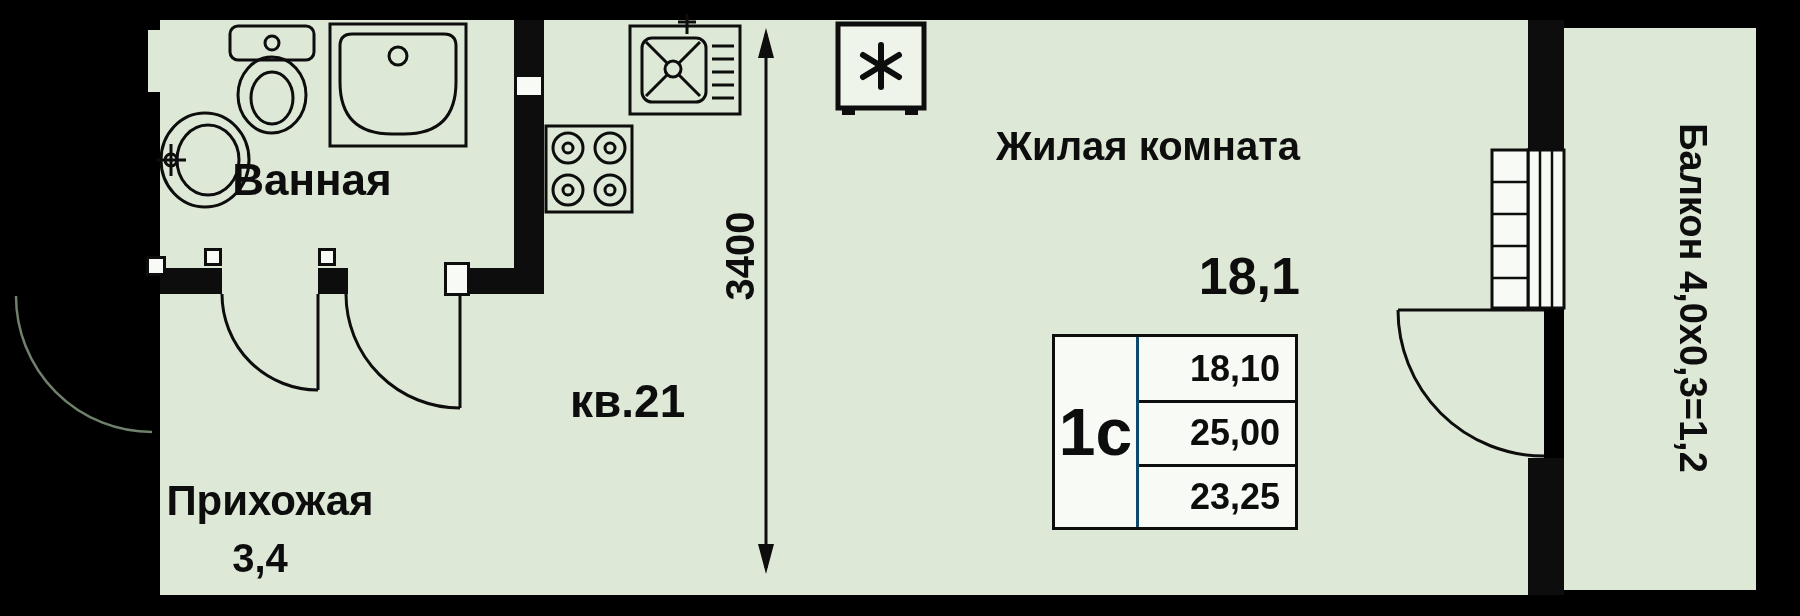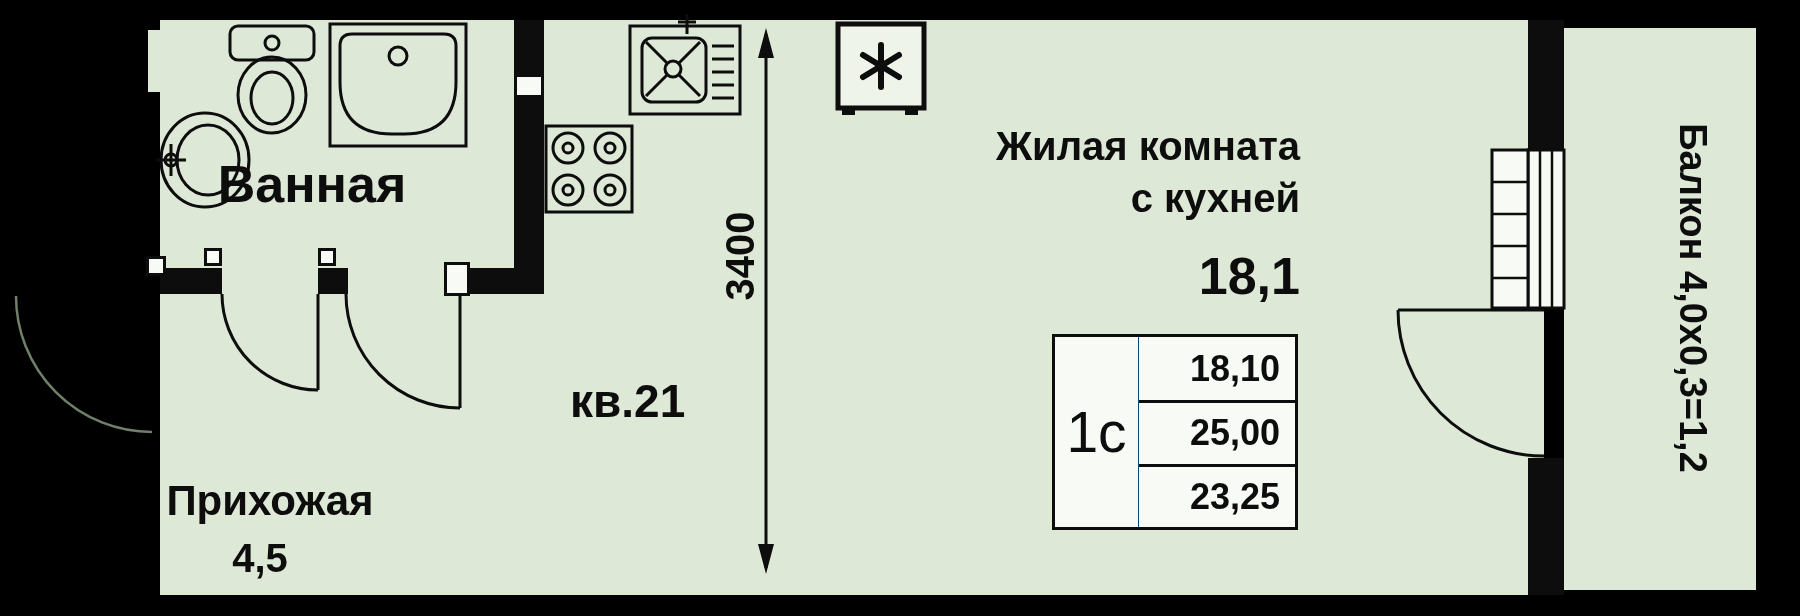--- a/index.html
+++ b/index.html
@@ -10,22 +10,22 @@
   .sq{position:absolute;background:#f7faf5;border:3px solid #0d0d0d;box-sizing:border-box;}
   .txt{position:absolute;font-weight:bold;line-height:1.1;white-space:nowrap;color:#0d0d0d;}
   .center{text-align:center;}
   .right{text-align:right;}
   .rot-ccw{transform:translate(-50%,-50%) rotate(-90deg);transform-origin:center;}
   .rot-cw{transform:translate(-50%,-50%) rotate(90deg);transform-origin:center;}
   svg.overlay{position:absolute;left:0;top:0;pointer-events:none;}
   .stamp{position:absolute;left:1052px;top:334px;width:246px;height:196px;background:#f7faf5;
          border:3px solid #0d0d0d;box-sizing:border-box;display:grid;
          grid-template-columns:84px 1fr;grid-template-rows:1fr 1fr 1fr;}
-  .stamp .type{grid-row:1/4;border-right:1px solid #0c4a6e;display:flex;align-items:center;
-               justify-content:center;font-size:57px;font-weight:normal;}
+  .stamp .type{grid-row:1/4;border-right:3px solid #0c4a6e;display:flex;align-items:center;
+               justify-content:center;font-size:66px;font-weight:bold;}
   .stamp .val{display:flex;align-items:center;justify-content:center;font-size:36px;
               font-weight:bold;border-top:3px solid #0d0d0d;padding-left:36px;}
   .stamp .val.first{border-top:none;}
 </style>
 </head>
 <body>
 
 <div class="stage">
 
   <div class="floor" style="left:160px;top:20px;width:1384px;height:575px;"></div>
@@ -139,29 +139,28 @@
       <line x1="1492" y1="246" x2="1528" y2="246" stroke="#0d0d0d" stroke-width="2.5"></line>
       <line x1="1492" y1="278" x2="1528" y2="278" stroke="#0d0d0d" stroke-width="2.5"></line>
     </g>
 
     <g stroke="#0d0d0d" stroke-width="3" fill="none">
       <line x1="1398" y1="310" x2="1544" y2="310"></line>
       <path d="M 1398 310 A 146 146 0 0 0 1544 456"></path>
     </g>
   </svg>
 
-  <div class="txt center" style="left:212px;top:156px;width:200px;font-size:52px;">Ванная</div>
+  <div class="txt center" style="left:212px;top:156px;width:200px;font-size:44px;">Ванная</div>
 
   <div class="txt center" style="left:160px;top:478px;width:220px;font-size:42px;">Прихожая</div>
-  <div class="txt center" style="left:150px;top:536px;width:220px;font-size:40px;">4,5</div>
+  <div class="txt center" style="left:150px;top:536px;width:220px;font-size:40px;">3,4</div>
 
   <div class="txt" style="left:570px;top:376px;font-size:46px;">кв.21</div>
 
   <div class="txt right" style="left:800px;top:104px;width:500px;font-size:40px;margin-top:20px;">Жилая комната</div>
-  <div class="txt right" style="left:800px;top:176px;width:500px;font-size:40px;">с кухней</div>
   <div class="txt right" style="left:800px;top:248px;width:500px;font-size:52px;">18,1</div>
 
   <div class="txt rot-ccw" style="left:740px;top:256px;font-size:40px;">3400</div>
   <div class="txt rot-cw" style="left:1692px;top:298px;font-size:38px;">Балкон 4,0х0,3=1,2</div>
 
   <div class="stamp">
     <div class="type">1с</div>
     <div class="val first">18,10</div>
     <div class="val">25,00</div>
     <div class="val">23,25</div>

